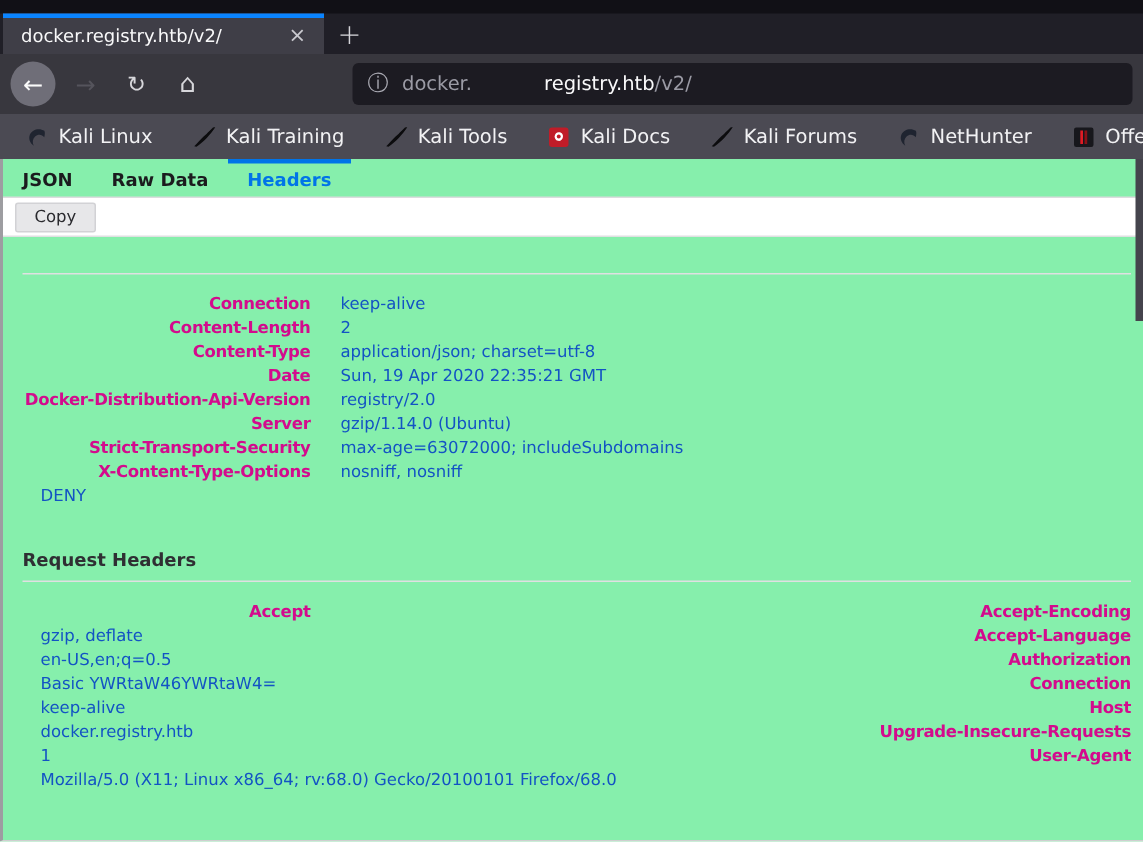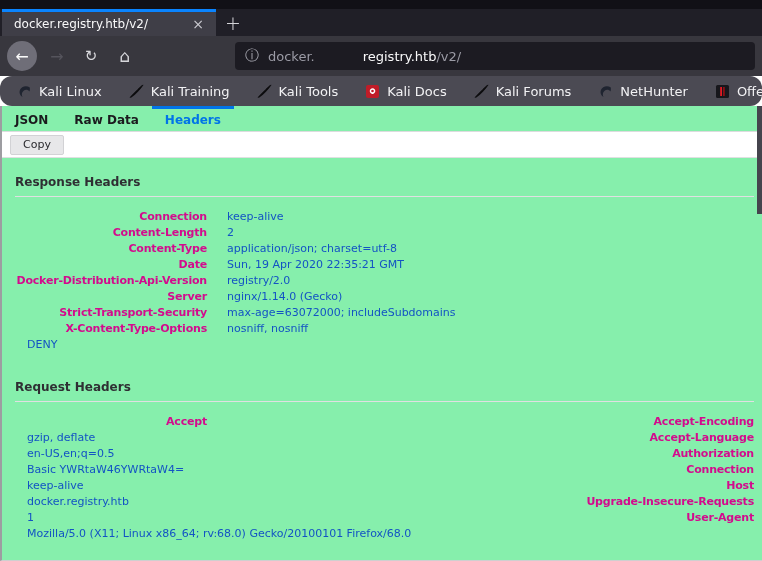--- a/index.html
+++ b/index.html
@@ -25,21 +25,21 @@
   .reload-btn { width:28px; color:#d7d7db; margin-left:6px; font-size:15px; }
   .home-btn { width:28px; color:#d7d7db; margin-left:6px; font-size:17px; }
   .urlbar { flex:1; margin-left:96px; height:28px; background:#1c1b22; border-radius:4px;
             display:flex; align-items:center; padding:0 10px; font-size:13px; }
   .url-info { color:#a9a9b2; font-size:14px; margin-right:9px; }
   .url-dim { color:#9b9ba5; }
   .url-domain { color:#f9f9fa;margin-left:48px; }
 
   
   .bookmarks { background:#4b4a53; height:30px; display:flex; align-items:center;
-               padding-left:17px; color:#f2f2f4; font-size:13px; overflow:hidden;border-radius:12px; }
+               padding-left:17px; color:#f2f2f4; font-size:13px; overflow:hidden; }
   .bm-item { display:flex; align-items:center; margin-right:27px; white-space:nowrap; }
   .bm-icon { width:15px; height:15px; margin-right:7px; display:inline-flex; }
   .bm-icon svg { width:15px; height:15px; }
 
   
   .content { position:relative; height:455px; background:#86efac;
              border-left:2px solid #9d9da1; border-bottom:1px solid #cfcfd0; }
   .vtabs { height:26px; border-bottom:1px solid #dcdcde; display:flex; font-size:12px; }
   .vtab { padding:0 13px; line-height:22px; border-top:3px solid transparent;
           color:#1b1b1e; font-weight:600; }
@@ -168,35 +168,34 @@
       <div class="vtab">Raw Data</div>
       <div class="vtab active">Headers</div>
     </div>
 
   <div class="copy-row">
     <button class="copy-btn">Copy</button>
   </div>
 
   <div class="panel">
     <div class="section">
-      <div class="section-title">Response Headers</div>
       <hr class="section-rule">
       <div class="hdr-table" id="response-table">
           <div class="hname">Connection</div>
           <div class="hval">keep-alive</div>
           <div class="hname">Content-Length</div>
           <div class="hval">2</div>
           <div class="hname">Content-Type</div>
           <div class="hval">application/json; charset=utf-8</div>
           <div class="hname">Date</div>
           <div class="hval">Sun, 19 Apr 2020 22:35:21 GMT</div>
           <div class="hname">Docker-Distribution-Api-Version</div>
           <div class="hval">registry/2.0</div>
           <div class="hname">Server</div>
-          <div class="hval">nginx/1.14.0 (Gecko)</div>
+          <div class="hval">gzip/1.14.0 (Ubuntu)</div>
           <div class="hname">Strict-Transport-Security</div>
           <div class="hval">max-age=63072000; includeSubdomains</div>
           <div class="hname">X-Content-Type-Options</div>
           <div class="hval">nosniff, nosniff</div>
           <div class="hval">DENY</div>
         </div>
     </div>
 
     <div class="section">
       <div class="section-title">Request Headers</div>

